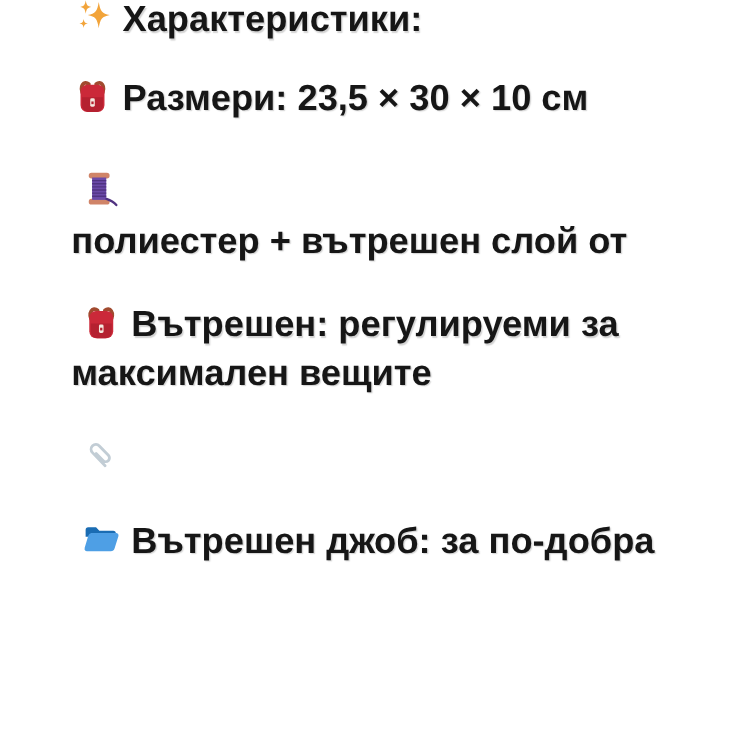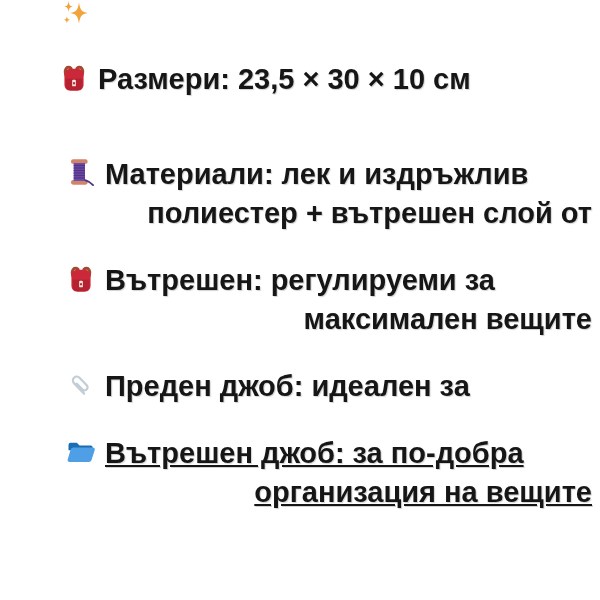--- a/index.html
+++ b/index.html
@@ -17,47 +17,47 @@
   .feature{
     margin:0 0 28px 0;
     font-size:29px;
     font-weight:700;
     line-height:39px;
     color:#161616;
     letter-spacing:0;
     text-shadow:1px 1px 1px rgba(0,0,0,0.18);
   }
   .feature.m-after-title{margin-bottom:24px;}
-  .feature.m-after-size{margin-bottom:56px;}
-  .feature.m-before-folder{margin-bottom:30px;text-decoration:underline;}
+  .feature.m-after-size{margin-bottom:36px;}
+  .feature.m-before-folder{margin-bottom:30px;}
   .icon{
     display:inline-block;
     width:30px;height:30px;
     vertical-align:-4px;
     margin-left:2px;
     margin-right:9px;
     text-shadow:none;
   }
   .icon svg{display:block;width:30px;height:30px;}
   .feature.indent .icon{margin-left:9px;}
-  .line{display:block;text-align:right;}
+  .line{display:block;}
 </style>
 </head>
 <body>
 
 <div class="content">
 
   <p class="feature m-after-title">
     <span class="icon">
       <svg viewBox="0 0 36 36" aria-hidden="true">
         <path fill="#F2A43A" d="M24 3 C25.6 12.4 27.2 14 34.5 15.6 C27.2 17.2 25.6 18.8 24 28.2 C22.4 18.8 20.8 17.2 13.5 15.6 C20.8 14 22.4 12.4 24 3 Z"></path>
         <path fill="#F2A43A" d="M11.5 1.5 C12.3 6.3 13.1 7.1 16.8 7.9 C13.1 8.7 12.3 9.5 11.5 14.3 C10.7 9.5 9.9 8.7 6.2 7.9 C9.9 7.1 10.7 6.3 11.5 1.5 Z"></path>
         <path fill="#F2A43A" d="M9.5 19.5 C10.1 22.7 10.6 23.2 13.6 23.8 C10.6 24.4 10.1 24.9 9.5 28.1 C8.9 24.9 8.4 24.4 5.4 23.8 C8.4 23.2 8.9 22.7 9.5 19.5 Z"></path>
       </svg>
-    </span>
+    </span><span>Характеристики:</span>
   </p>
 
   <p class="feature m-after-size">
     <span class="icon">
       <svg viewBox="0 0 36 36" aria-hidden="true">
         <path fill="none" stroke="#A14A2F" stroke-width="3.6" stroke-linecap="round" d="M9.5 17 C4.5 8 10 2.5 14.5 6.5"></path>
         <path fill="none" stroke="#A14A2F" stroke-width="3.6" stroke-linecap="round" d="M26.5 17 C31.5 8 26 2.5 21.5 6.5"></path>
         <rect x="6.5" y="7" width="23" height="26" rx="6.5" fill="#CB2939"></rect>
         <path fill="#B52130" d="M8 19 h20 v8 a6 6 0 0 1 -6 6 h-8 a6 6 0 0 1 -6 -6 Z"></path>
         <rect x="15.8" y="20" width="4.4" height="8" rx="1.4" fill="#F4E9DF"></rect>
@@ -75,21 +75,21 @@
         <g stroke="#503381" stroke-width="1.4">
           <line x1="9.2" y1="9" x2="22.8" y2="9"></line>
           <line x1="9.2" y1="12" x2="22.8" y2="12"></line>
           <line x1="9.2" y1="15" x2="22.8" y2="15"></line>
           <line x1="9.2" y1="18" x2="22.8" y2="18"></line>
           <line x1="9.2" y1="21" x2="22.8" y2="21"></line>
           <line x1="9.2" y1="24" x2="22.8" y2="24"></line>
         </g>
         <path fill="none" stroke="#503381" stroke-width="2.2" stroke-linecap="round" d="M23 26.5 C27.5 28 30 29.5 32.5 32.5"></path>
       </svg>
-    </span><span>Материали: лек и издръжлив</span>
+    </span>
     <span class="line">полиестер + вътрешен слой от</span>
   </p>
 
   <p class="feature indent">
     <span class="icon">
       <svg viewBox="0 0 36 36" aria-hidden="true">
         <path fill="none" stroke="#A14A2F" stroke-width="3.6" stroke-linecap="round" d="M9.5 17 C4.5 8 10 2.5 14.5 6.5"></path>
         <path fill="none" stroke="#A14A2F" stroke-width="3.6" stroke-linecap="round" d="M26.5 17 C31.5 8 26 2.5 21.5 6.5"></path>
         <rect x="6.5" y="7" width="23" height="26" rx="6.5" fill="#CB2939"></rect>
         <path fill="#B52130" d="M8 19 h20 v8 a6 6 0 0 1 -6 6 h-8 a6 6 0 0 1 -6 -6 Z"></path>
@@ -100,26 +100,25 @@
     <span class="line">максимален вещите</span>
   </p>
 
   <p class="feature indent">
     <span class="icon">
       <svg viewBox="0 0 36 36" aria-hidden="true">
         <g transform="rotate(-44 18 18)">
           <path fill="none" stroke="#C2CDD5" stroke-width="2.7" stroke-linecap="round" stroke-linejoin="round" d="M13.5 28 L13.5 10.5 A4.6 4.6 0 0 1 22.7 10.5 L22.7 23 A3.6 3.6 0 0 1 15.5 23 L15.5 13.5"></path>
         </g>
       </svg>
-    </span><span>Преден джоб: идеален за</span>
+    </span>
   </p>
 
   <p class="feature indent m-before-folder">
     <span class="icon">
       <svg viewBox="0 0 36 36" aria-hidden="true">
         <path fill="#1A6CB3" d="M3 9.5 a2.5 2.5 0 0 1 2.5 -2.5 h7.5 l3.2 3.2 h13.3 a2.5 2.5 0 0 1 2.5 2.5 v3.3 H3 Z"></path>
         <path fill="#4E9FE5" stroke="#4E9FE5" stroke-width="1.6" stroke-linejoin="round" d="M8.6 13.3 H32.2 a1.6 1.6 0 0 1 1.5 2.1 L30 27.1 a3 3 0 0 1 -2.9 2.1 H4.3 a1.6 1.6 0 0 1 -1.5 -2.1 L6.3 15.4 a3 3 0 0 1 2.3 -2.1 Z"></path>
       </svg>
     </span><span>Вътрешен джоб: за по-добра</span>
-    <span class="line">организация на вещите</span>
   </p>
 
 </div>
 
 </body></html>

